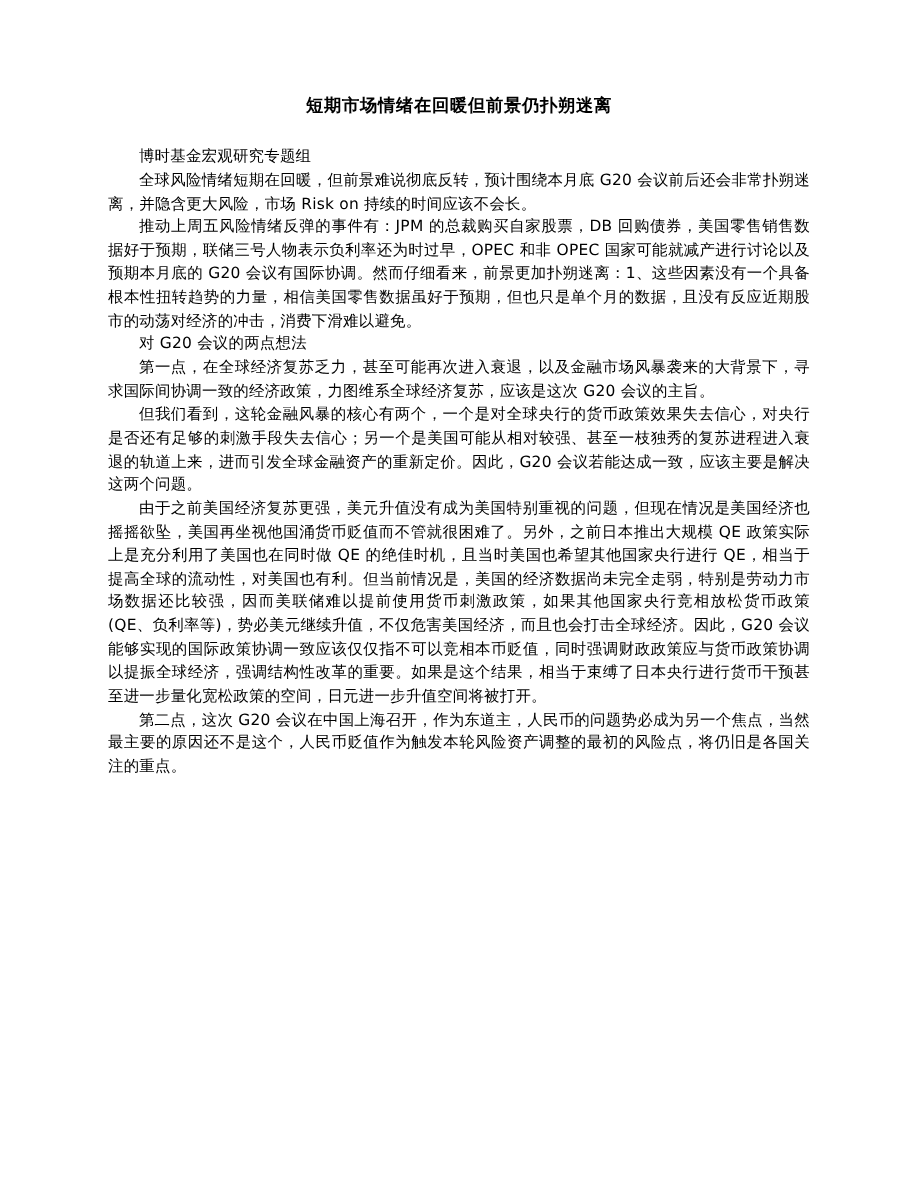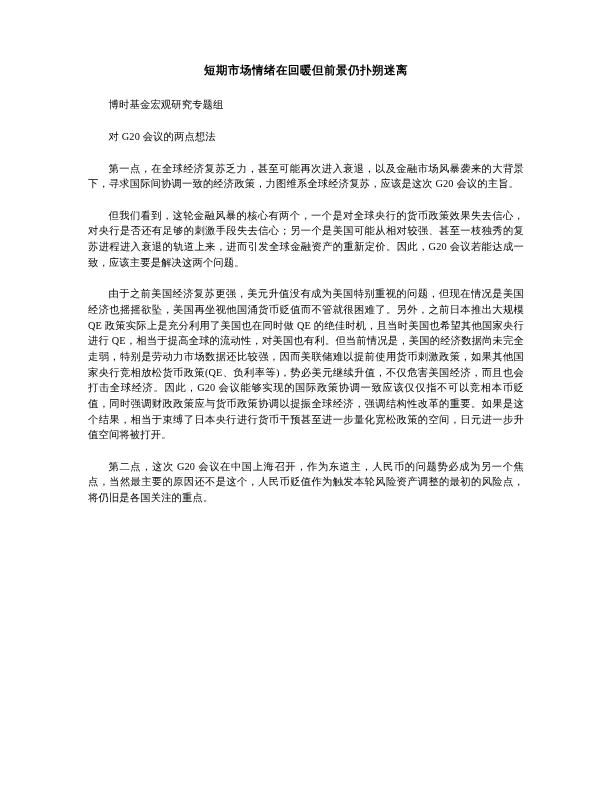--- a/index.html
+++ b/index.html
@@ -24,36 +24,37 @@
   }
   .doc-title {
     text-align: center;
     font-size: 11.5px;
     font-weight: 700;
     letter-spacing: 0.5px;
     line-height: 1.5;
     margin: 6px 0 18px 0;
   }
   .body-text p {
-    margin: 16px;
+    margin: 0;
     font-size: 10.3px;
     line-height: 1.52;
     text-align: justify;
     text-justify: inter-ideograph;
     text-indent: 2em;
     letter-spacing: 0.15px;
-    font-family: Liberation Serif, serif;
   }
 </style>
 </head>
 <body>
 
 <div class="page">
   <div class="doc-title">短期市场情绪在回暖但前景仍扑朔迷离</div>
   <div class="body-text">
     <p>博时基金宏观研究专题组</p>
+    <p>全球风险情绪短期在回暖，但前景难说彻底反转，预计围绕本月底 G20 会议前后还会非常扑朔迷离，并隐含更大风险，市场 Risk on 持续的时间应该不会长。</p>
+    <p>推动上周五风险情绪反弹的事件有：JPM 的总裁购买自家股票，DB 回购债券，美国零售销售数据好于预期，联储三号人物表示负利率还为时过早，OPEC 和非 OPEC 国家可能就减产进行讨论以及预期本月底的 G20 会议有国际协调。然而仔细看来，前景更加扑朔迷离：1、这些因素没有一个具备根本性扭转趋势的力量，相信美国零售数据虽好于预期，但也只是单个月的数据，且没有反应近期股市的动荡对经济的冲击，消费下滑难以避免。</p>
     <p>对 G20 会议的两点想法</p>
     <p>第一点，在全球经济复苏乏力，甚至可能再次进入衰退，以及金融市场风暴袭来的大背景下，寻求国际间协调一致的经济政策，力图维系全球经济复苏，应该是这次 G20 会议的主旨。</p>
     <p>但我们看到，这轮金融风暴的核心有两个，一个是对全球央行的货币政策效果失去信心，对央行是否还有足够的刺激手段失去信心；另一个是美国可能从相对较强、甚至一枝独秀的复苏进程进入衰退的轨道上来，进而引发全球金融资产的重新定价。因此，G20 会议若能达成一致，应该主要是解决这两个问题。</p>
     <p>由于之前美国经济复苏更强，美元升值没有成为美国特别重视的问题，但现在情况是美国经济也摇摇欲坠，美国再坐视他国涌货币贬值而不管就很困难了。另外，之前日本推出大规模 QE 政策实际上是充分利用了美国也在同时做 QE 的绝佳时机，且当时美国也希望其他国家央行进行 QE，相当于提高全球的流动性，对美国也有利。但当前情况是，美国的经济数据尚未完全走弱，特别是劳动力市场数据还比较强，因而美联储难以提前使用货币刺激政策，如果其他国家央行竞相放松货币政策(QE、负利率等)，势必美元继续升值，不仅危害美国经济，而且也会打击全球经济。因此，G20 会议能够实现的国际政策协调一致应该仅仅指不可以竞相本币贬值，同时强调财政政策应与货币政策协调以提振全球经济，强调结构性改革的重要。如果是这个结果，相当于束缚了日本央行进行货币干预甚至进一步量化宽松政策的空间，日元进一步升值空间将被打开。</p>
     <p>第二点，这次 G20 会议在中国上海召开，作为东道主，人民币的问题势必成为另一个焦点，当然最主要的原因还不是这个，人民币贬值作为触发本轮风险资产调整的最初的风险点，将仍旧是各国关注的重点。</p>
   </div>
 </div>
 
 </body></html>

